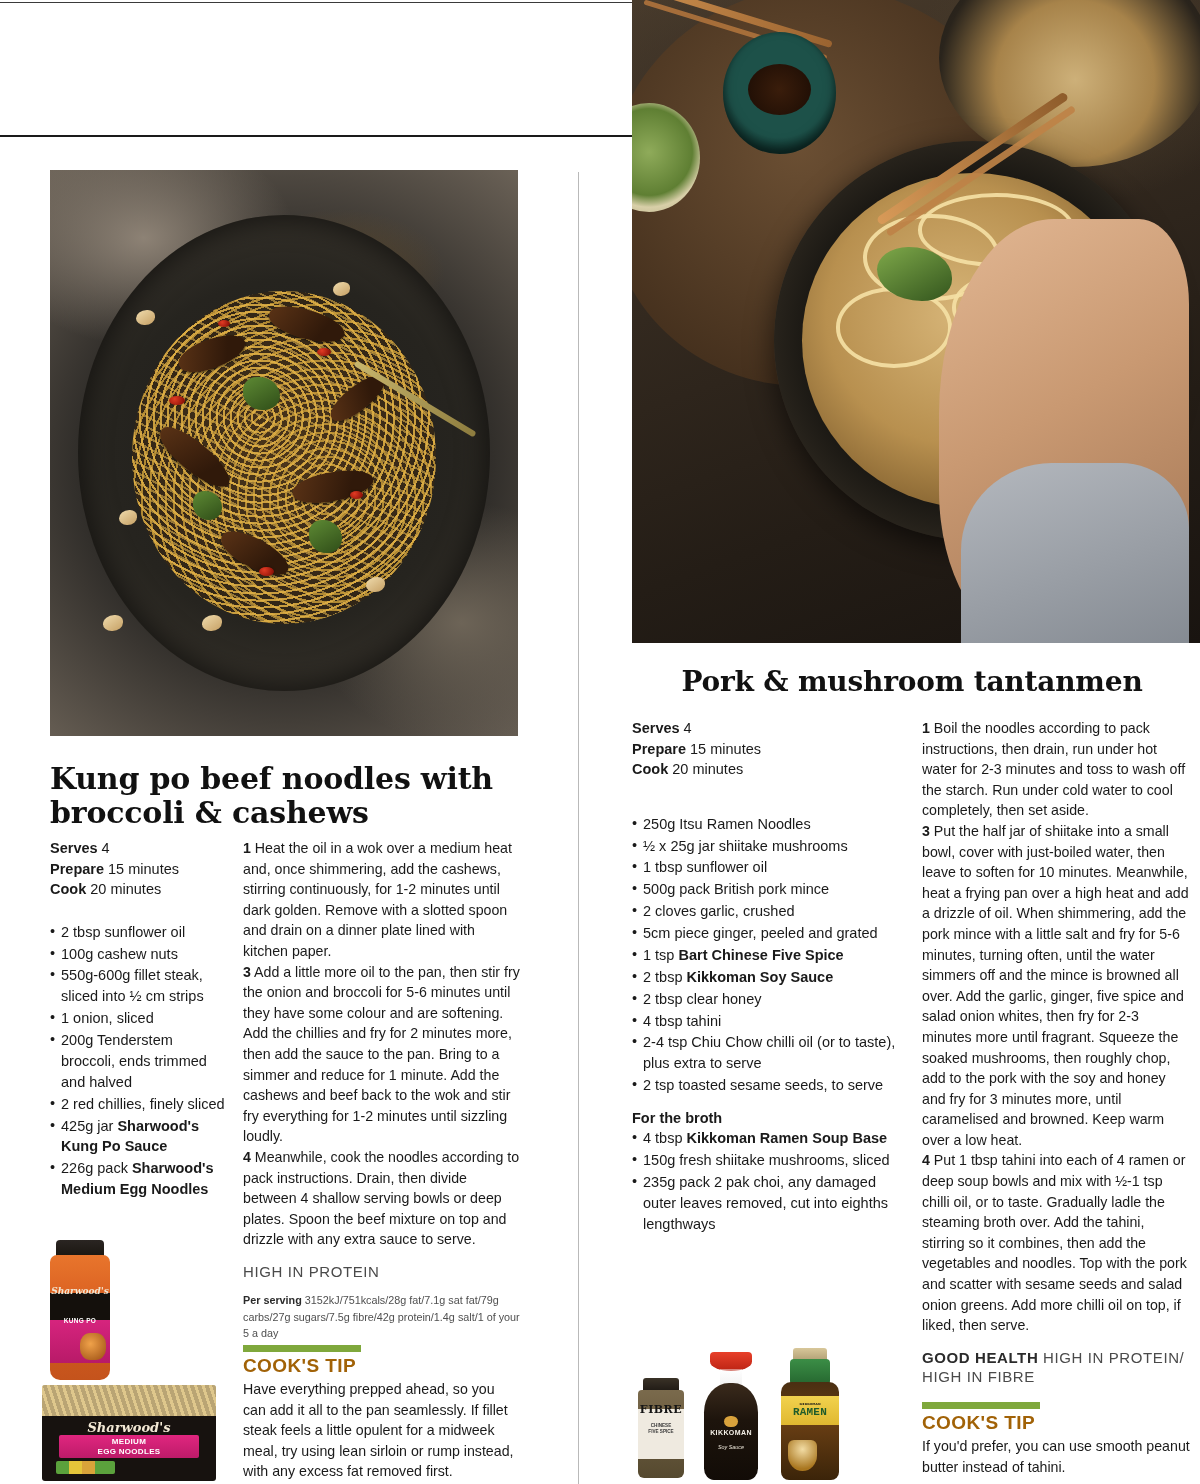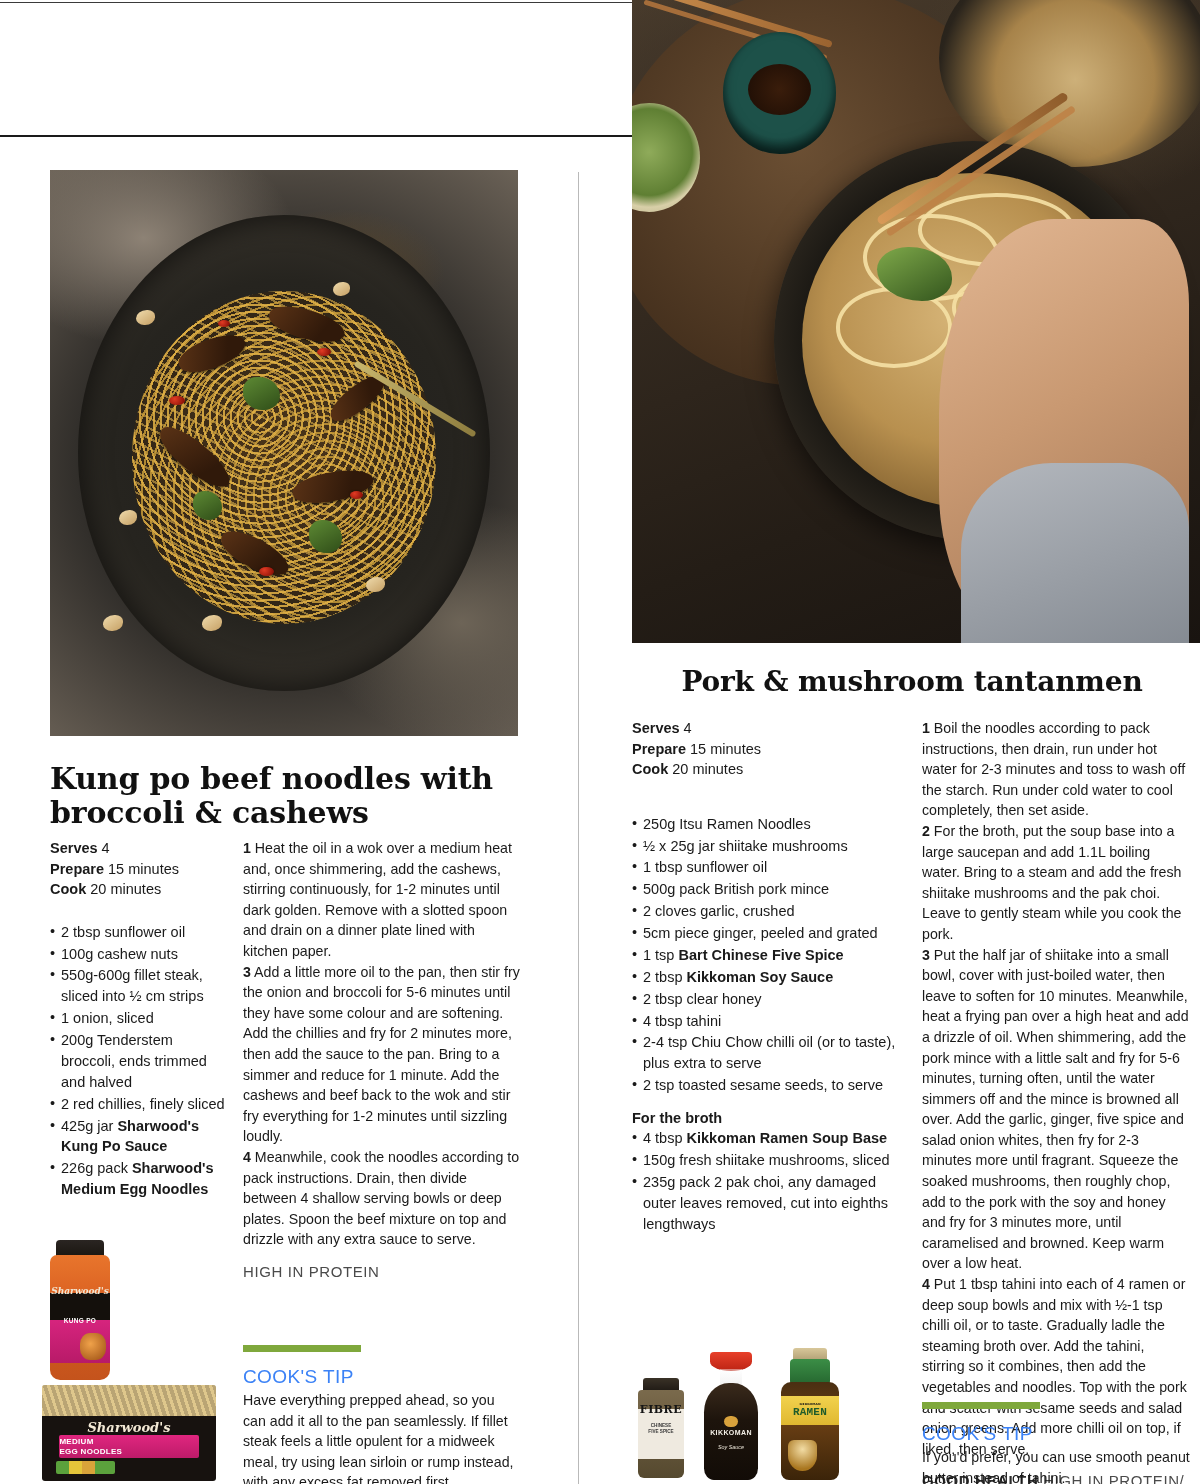--- a/index.html
+++ b/index.html
@@ -211,22 +211,22 @@
   .claim b { font-weight: 700; color: #2b2b2b; }
 
   .nutrition {
     font-size: 10.8px; line-height: 1.52; color: #4f4f4f; margin-top: 11px;
   }
   .nutrition b { font-weight: 700; color: #2b2b2b; }
 
   
   .tip-rule { height: 7px; background: #7fa83c; width: 118px; }
   .tip-head {
-    font-size: 19px; font-weight: 400; color: #3b82f6;
-    letter-spacing: 0.4px; margin-top: 14px; margin-bottom: 2px;
+    font-size: 19px; font-weight: 700; color: #a16207;
+    letter-spacing: 0.4px; margin-top: 3px; margin-bottom: 2px;
   }
   .tip-body { font-size: 14.2px; line-height: 1.45; color: #1a1a1a; }
 
   
   .blk { position: absolute; }
 
   
   .pack { position: absolute; }
 
   .jar-kungpo { left: 47px; top: 1240px; width: 66px; height: 140px; }
@@ -282,21 +282,21 @@
     position: absolute; left: 0; top: 36%; width: 100%; text-align: center;
     color: #f4ead6; font-family: "DejaVu Serif", serif; font-style: italic;
     font-weight: 700; font-size: 13px;
   }
   .pn-pink {
     position: absolute; left: 10%; top: 52%; width: 80%; height: 24%;
     background: linear-gradient(180deg, #e0267f, #bd1b69);
     border-radius: 2px;
   }
   .pn-variant {
-    position: absolute; left: 0; top: 8%; width: 100%; text-align: left;
+    position: absolute; left: 0; top: 8%; width: 100%; text-align: center;
     color: #fff; font-size: 8px; font-weight: 700; line-height: 1.25;
     letter-spacing: .3px;
   }
   .pn-traffic {
     position: absolute; left: 8%; bottom: 7%; width: 34%; height: 14%;
     border-radius: 2px;
     background: repeating-linear-gradient(90deg,#5ba23c 0 22%, #e4c53a 22% 44%, #d9a33a 44% 66%, #5ba23c 66% 88%);
   }
 
   .bart-jar { left: 637px; top: 1378px; width: 48px; height: 100px; }
@@ -469,20 +469,24 @@
       </ul>
   </div>
 
   <div class="blk method" style="left:243px; top:838px; width:278px;">
     <div id="left-method">
         <p><span class="step-no">1</span><span> Heat the oil in a wok over a medium heat and, once shimmering, add the cashews, stirring continuously, for 1-2 minutes until dark golden. Remove with a slotted spoon and drain on a dinner plate lined with kitchen paper.</span></p>
         <p><span class="step-no">3</span><span> Add a little more oil to the pan, then stir fry the onion and broccoli for 5-6 minutes until they have some colour and are softening. Add the chillies and fry for 2 minutes more, then add the sauce to the pan. Bring to a simmer and reduce for 1 minute. Add the cashews and beef back to the wok and stir fry everything for 1-2 minutes until sizzling loudly.</span></p>
         <p><span class="step-no">4</span><span> Meanwhile, cook the noodles according to pack instructions. Drain, then divide between 4 shallow serving bowls or deep plates. Spoon the beef mixture on top and drizzle with any extra sauce to serve.</span></p>
       </div>
     <div class="claim">HIGH IN PROTEIN</div>
+    <div class="nutrition">
+      <b>Per serving</b>
+      <span>3152kJ/751kcals/28g fat/7.1g sat fat/79g carbs/27g sugars/7.5g fibre/42g protein/1.4g salt/1 of your 5 a day</span>
+    </div>
   </div>
 
   <div class="blk" style="left:243px; top:1345px; width:278px;">
     <div class="tip-rule"></div>
     <div class="tip-head">COOK'S TIP</div>
     <div class="tip-body">Have everything prepped ahead, so you can add it all to the pan seamlessly. If fillet steak feels a little opulent for a midweek meal, try using lean sirloin or rump instead, with any excess fat removed first.</div>
   </div>
 
   <h1 class="recipe-title title-right">Pork &amp; mushroom tantanmen</h1>
 
@@ -513,21 +517,20 @@
     <ul class="ing-list" id="right-broth">
         <li><span>4 tbsp </span><b>Kikkoman Ramen Soup Base</b></li>
         <li><span>150g fresh shiitake mushrooms, sliced</span></li>
         <li><span>235g pack 2 pak choi, any damaged outer leaves removed, cut into eighths lengthways</span></li>
       </ul>
   </div>
 
   <div class="blk method" style="left:922px; top:718px; width:268px;">
     <div id="right-method">
         <p><span class="step-no">1</span><span> Boil the noodles according to pack instructions, then drain, run under hot water for 2-3 minutes and toss to wash off the starch. Run under cold water to cool completely, then set aside.</span></p>
-        <p><span class="step-no">2</span><span> For the broth, put the soup base into a large saucepan and add 1.1L boiling water. Bring to a steam and add the fresh shiitake mushrooms and the pak choi. Leave to gently steam while you cook the pork.</span></p>
         <p><span class="step-no">3</span><span> Put the half jar of shiitake into a small bowl, cover with just-boiled water, then leave to soften for 10 minutes. Meanwhile, heat a frying pan over a high heat and add a drizzle of oil. When shimmering, add the pork mince with a little salt and fry for 5-6 minutes, turning often, until the water simmers off and the mince is browned all over. Add the garlic, ginger, five spice and salad onion whites, then fry for 2-3 minutes more until fragrant. Squeeze the soaked mushrooms, then roughly chop, add to the pork with the soy and honey and fry for 3 minutes more, until caramelised and browned. Keep warm over a low heat.</span></p>
         <p><span class="step-no">4</span><span> Put 1 tbsp tahini into each of 4 ramen or deep soup bowls and mix with ½-1 tsp chilli oil, or to taste. Gradually ladle the steaming broth over. Add the tahini, stirring so it combines, then add the vegetables and noodles. Top with the pork and scatter with sesame seeds and salad onion greens. Add more chilli oil on top, if liked, then serve.</span></p>
       </div>
     <div class="claim">
       <b>GOOD HEALTH</b><span> HIGH IN PROTEIN/ HIGH IN FIBRE</span>
     </div>
 
   </div>
 
   <div class="blk" style="left:922px; top:1402px; width:268px;">

